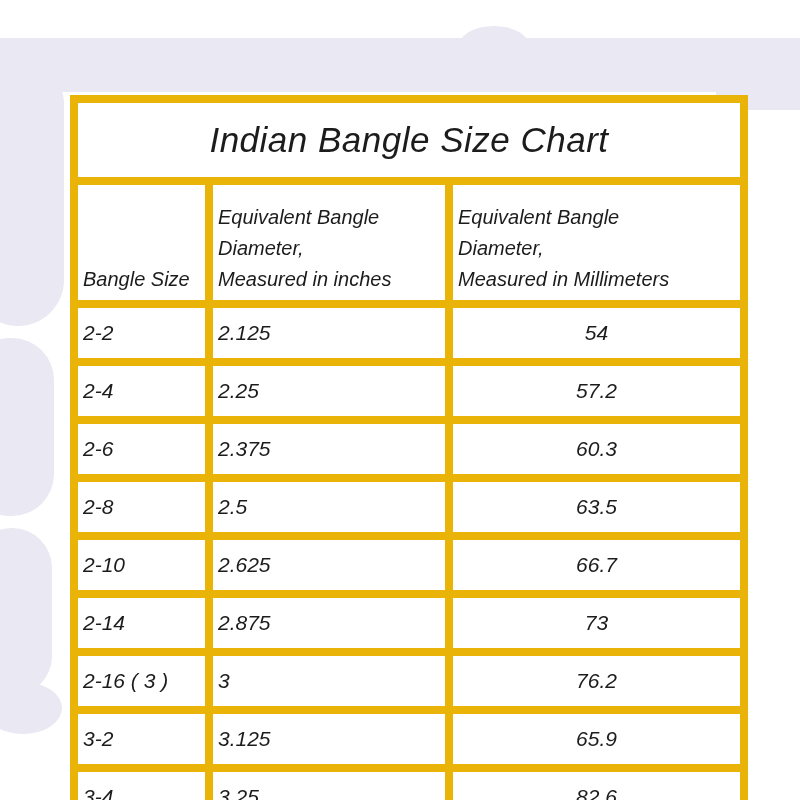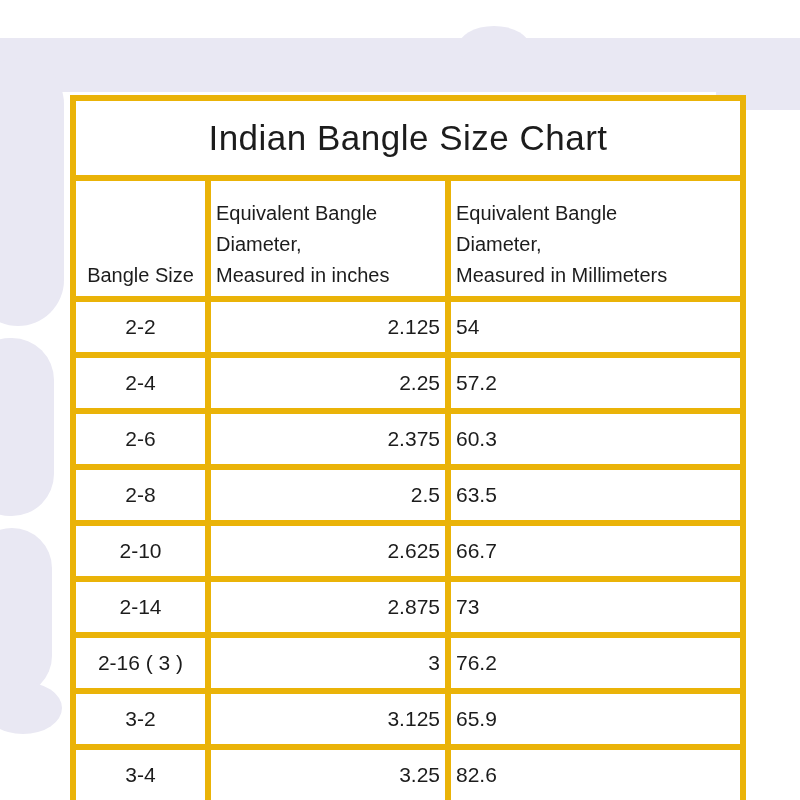--- a/index.html
+++ b/index.html
@@ -32,43 +32,44 @@
     left: 70px;
     top: 95px;
     width: 670px;
     border-collapse: collapse;
     table-layout: fixed;
     background: #ffffff;
     font-size: 21px;
     color: #1c1c1c;
   }
   table.size-chart td {
-    border: 6px solid #eab308;
+    border: 8px solid #eab308;
     padding: 8px 5px;
     overflow: hidden;
+    font-style: italic;
   }
   td.title-cell {
     height: 58px;
     text-align: center;
     vertical-align: middle;
     font-size: 35px;
     letter-spacing: 0.5px;
   }
   tr.header-row td {
     height: 102px;
     vertical-align: bottom;
     white-space: pre-line;
     line-height: 1.55;
     padding-bottom: 5px;
     font-size: 20px;
   }
   tr.data-row td { height: 34px; vertical-align: middle; margin-left: 20px; }
-  td.c-size   { text-align: center;  padding-left: 6px; }
-  td.c-inches { text-align: right; padding-right: 5px; }
-  td.c-mm     { text-align: left; padding-right: 36px; }
+  td.c-size   { text-align: left;  padding-left: 6px; }
+  td.c-inches { padding-right: 5px; }
+  td.c-mm     { text-align: center; padding-right: 36px; }
 </style>
 </head>
 <body>
 
 <div class="stage">
 
   <div class="wm wm-band"></div>
   <div class="wm wm-bump"></div>
   <div class="wm wm-tail"></div>
   <div class="wm wm-left-1"></div>

